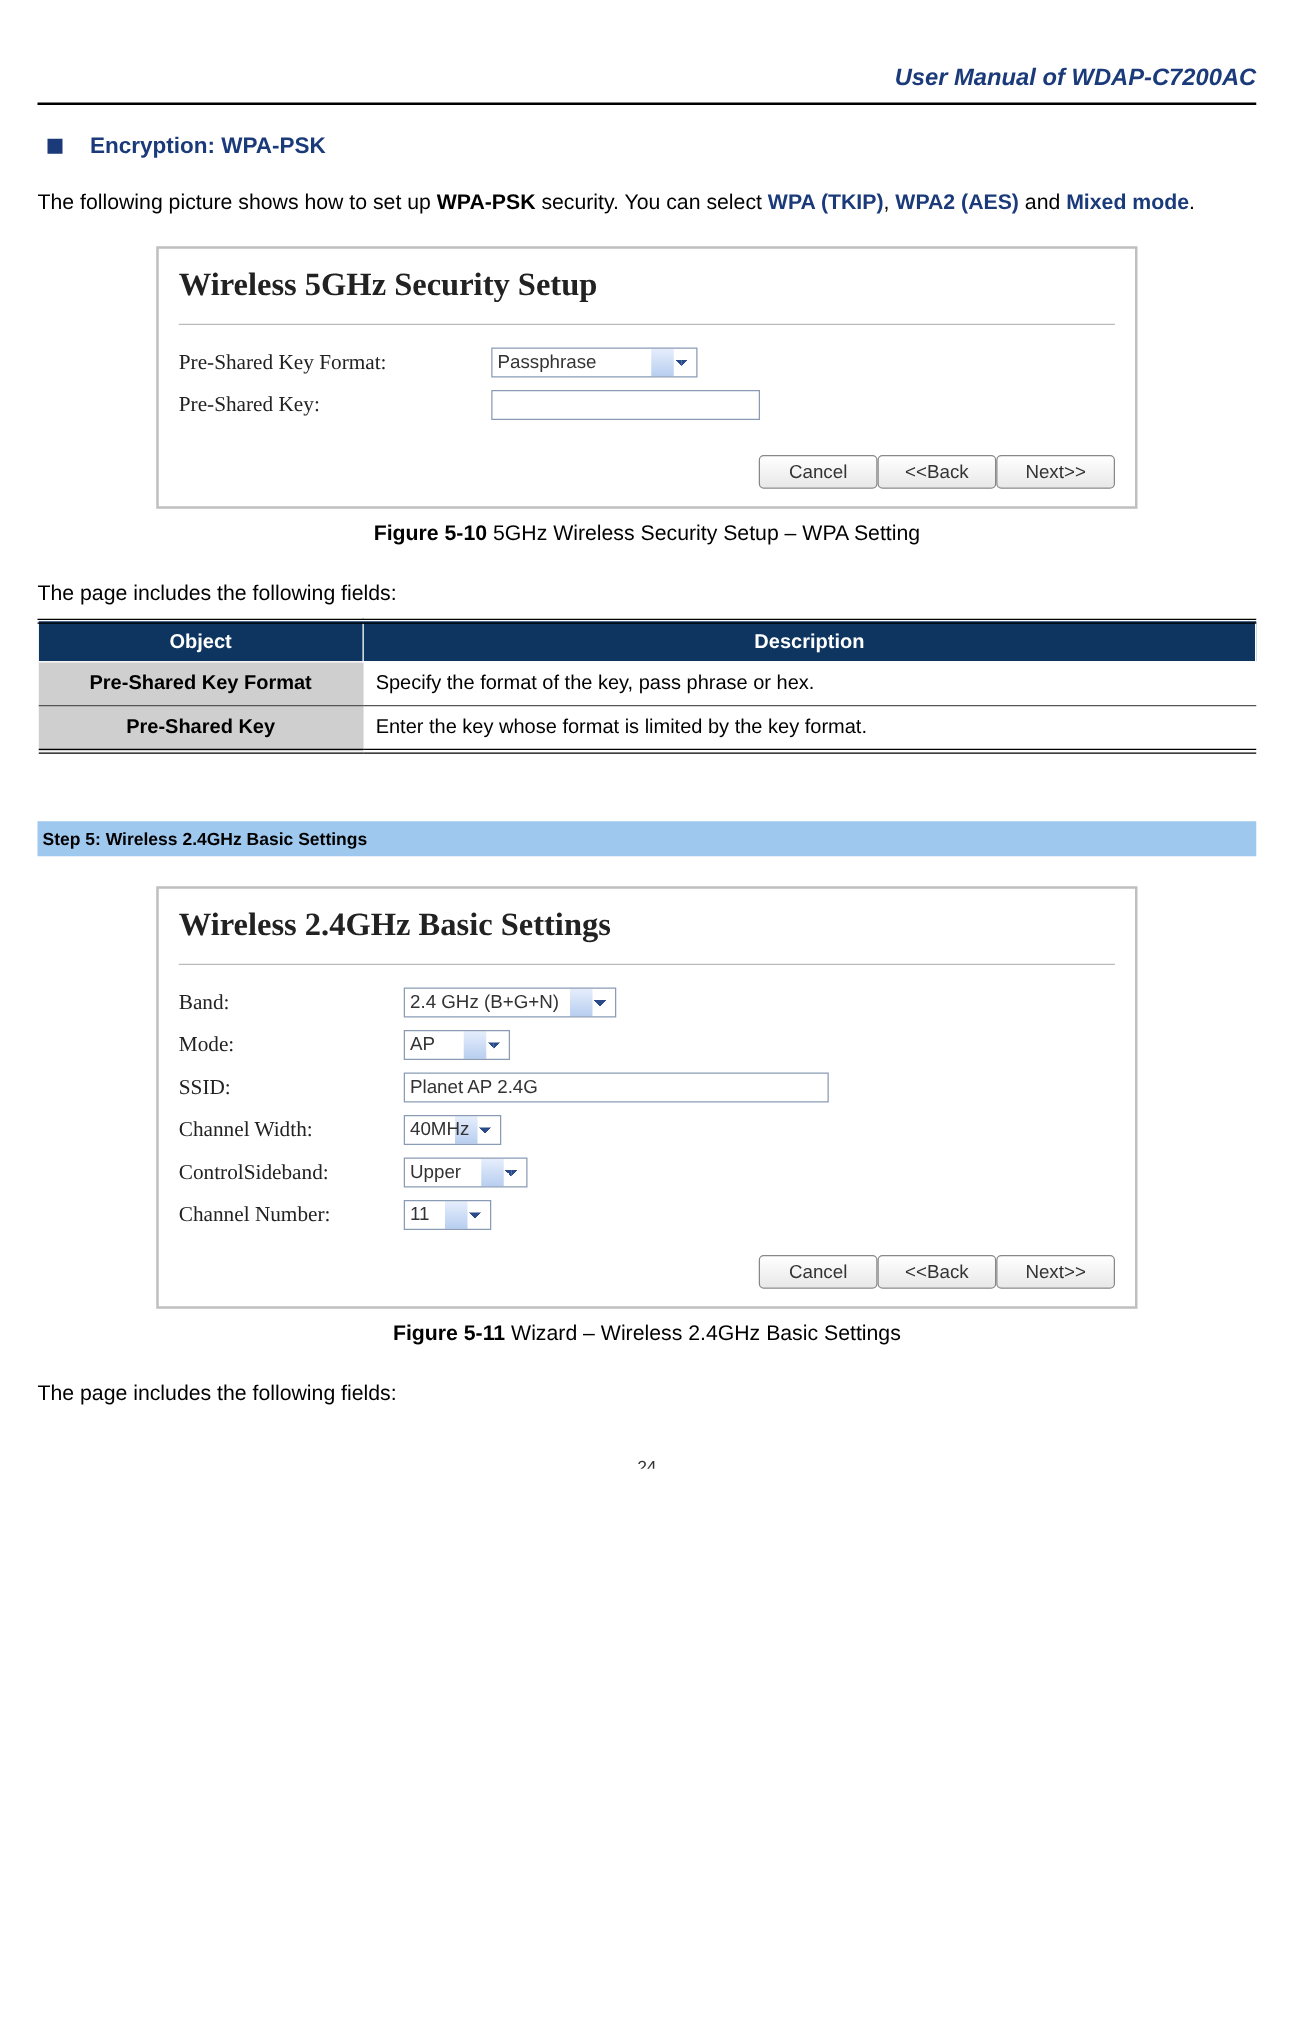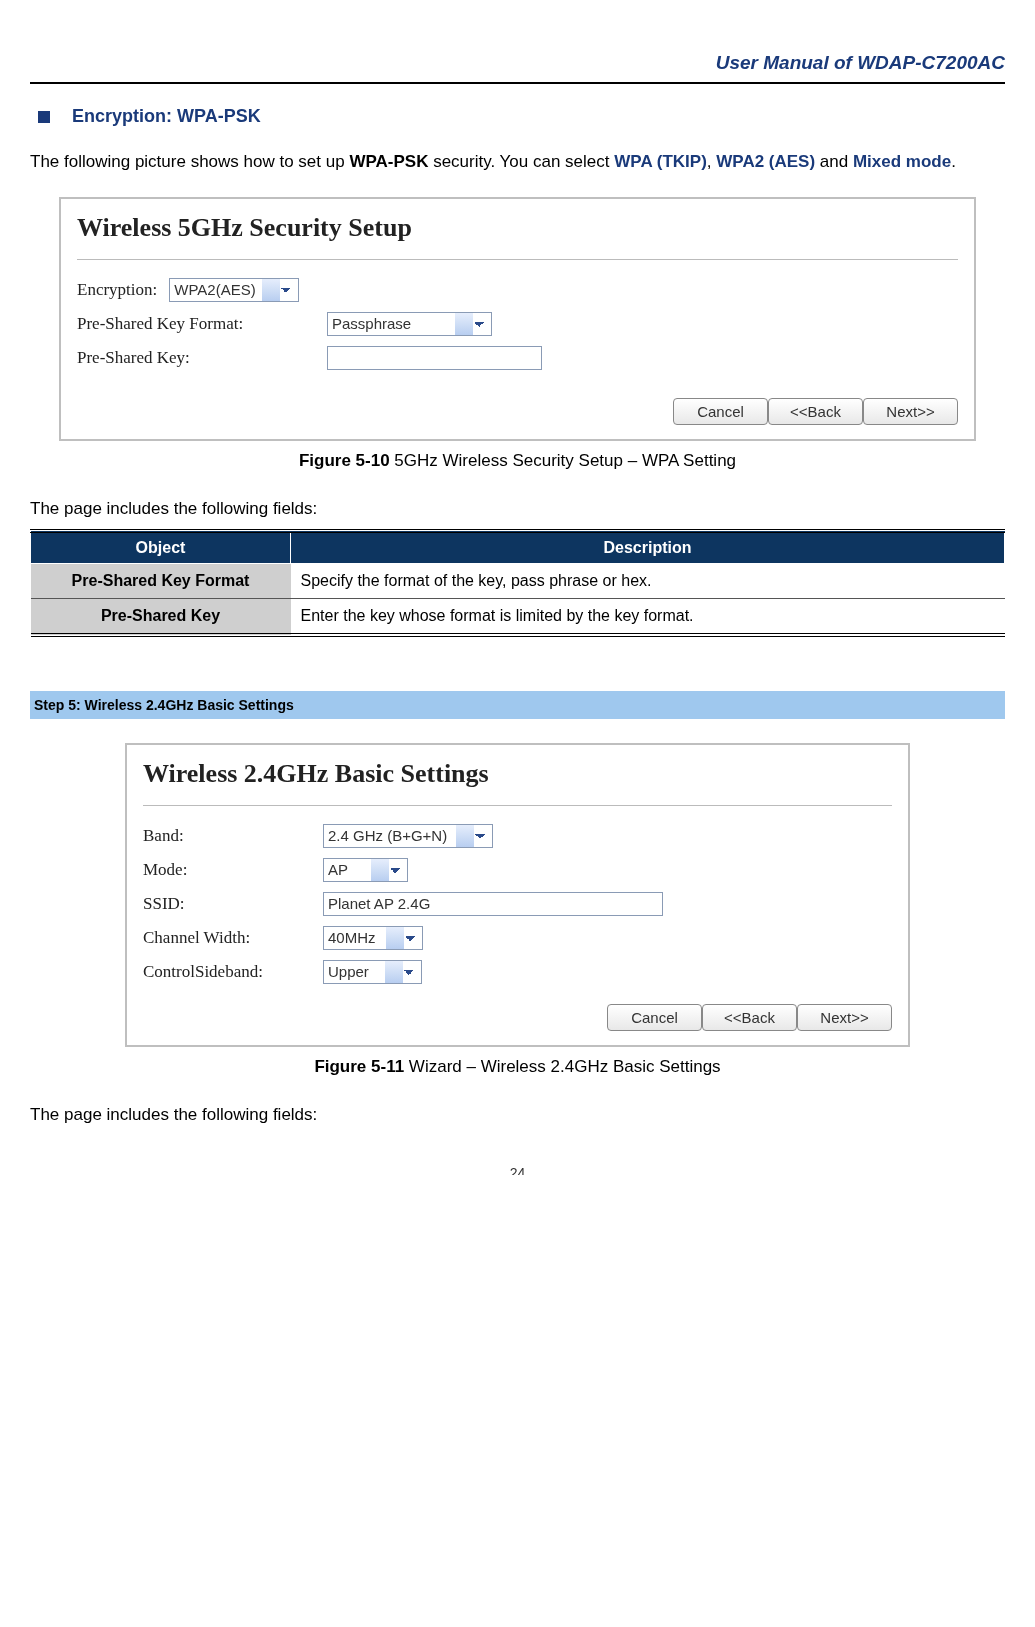--- a/index.html
+++ b/index.html
@@ -46,21 +46,21 @@
   .body-para {
     line-height: 2.1;
     font-size: 17px;
     text-align: justify;
   }
   .body-para .bold { font-weight: bold; }
   .body-para .blue-bold { font-weight: bold; color: #1a3a7a; }
   .screenshot-panel {
     margin: 16px auto 10px auto;
     border: 2px solid #bfbfbf;
-    width: 917px;
+    width: 785px;
     padding: 14px 16px 14px 16px;
     background: #fff;
   }
   .panel-title {
     font-family: "Times New Roman", serif;
     font-weight: bold;
     font-size: 26px;
     color: #222;
     margin-bottom: 16px;
   }
@@ -199,26 +199,20 @@
 </div>
 
 <p class="body-para">
   <span>The following picture shows how to set up </span><span class="bold">WPA-PSK</span><span> security. You can select </span><span class="blue-bold">WPA (TKIP)</span><span>, </span><span class="blue-bold">WPA2 (AES)</span><span> and </span><span class="blue-bold">Mixed mode</span><span>.</span>
 </p>
 
 <div class="screenshot-panel">
   <div class="panel-title">Wireless 5GHz Security Setup</div>
   <hr class="panel-hr">
 
-  <div class="form-row inline-lbl">
-    <span class="lbl-inline">Encryption:</span>
-    <select class="fake" style="width:130px">
-      <option>WPA2(AES)</option>
-    </select>
-  </div>
 
   <div class="form-row">
     <span class="lbl" style="width:250px">Pre-Shared Key Format:</span>
     <select class="fake" style="width:165px">
       <option>Passphrase</option>
     </select>
   </div>
 
   <div class="form-row">
     <span class="lbl" style="width:250px">Pre-Shared Key:</span>
@@ -277,32 +271,38 @@
     </select>
   </div>
 
   <div class="form-row">
     <span class="lbl">SSID:</span>
     <input class="fake-text" style="width: 340px;" type="text" value="Planet AP 2.4G">
   </div>
 
   <div class="form-row">
     <span class="lbl">Channel Width:</span>
-    <select class="fake" style="width:100px">
+    <select class="fake" style="width:78px">
       <option>40MHz</option>
     </select>
   </div>
 
   <div class="form-row">
     <span class="lbl">ControlSideband:</span>
     <select class="fake" style="width:99px">
       <option>Upper</option>
     </select>
   </div>
 
+  <div class="form-row">
+    <span class="lbl">Channel Number:</span>
+    <select class="fake" style="width:70px">
+      <option>11</option>
+    </select>
+  </div>
 
   <div class="btn-row medium-gap">
     <button class="fake-btn">Cancel</button>
     <button class="fake-btn">&lt;&lt;Back</button>
     <button class="fake-btn">Next&gt;&gt;</button>
   </div>
 </div>
 
 <div class="figure-caption">
   <span class="fig-bold">Figure 5-11</span><span> Wizard – Wireless 2.4GHz Basic Settings</span>

